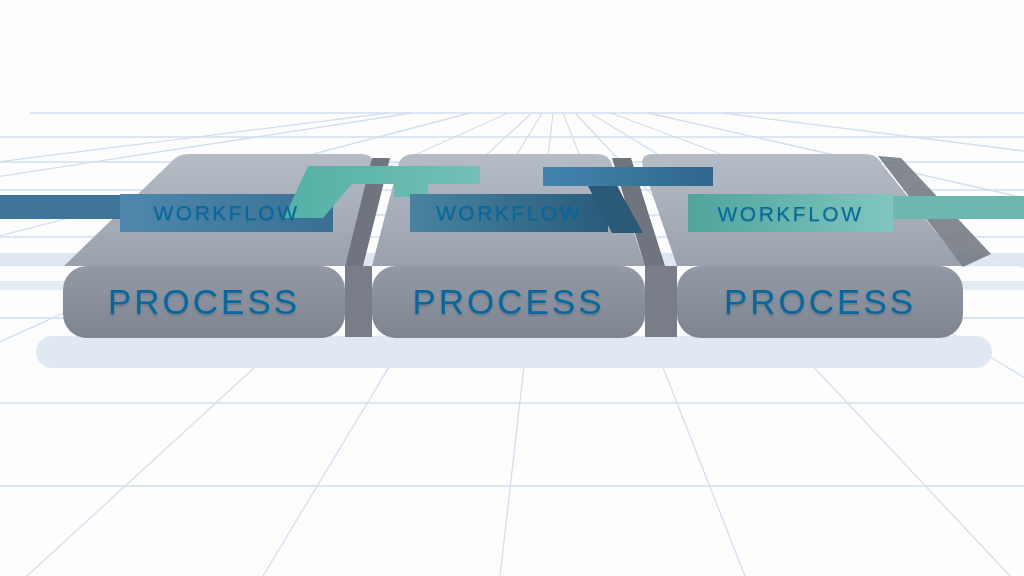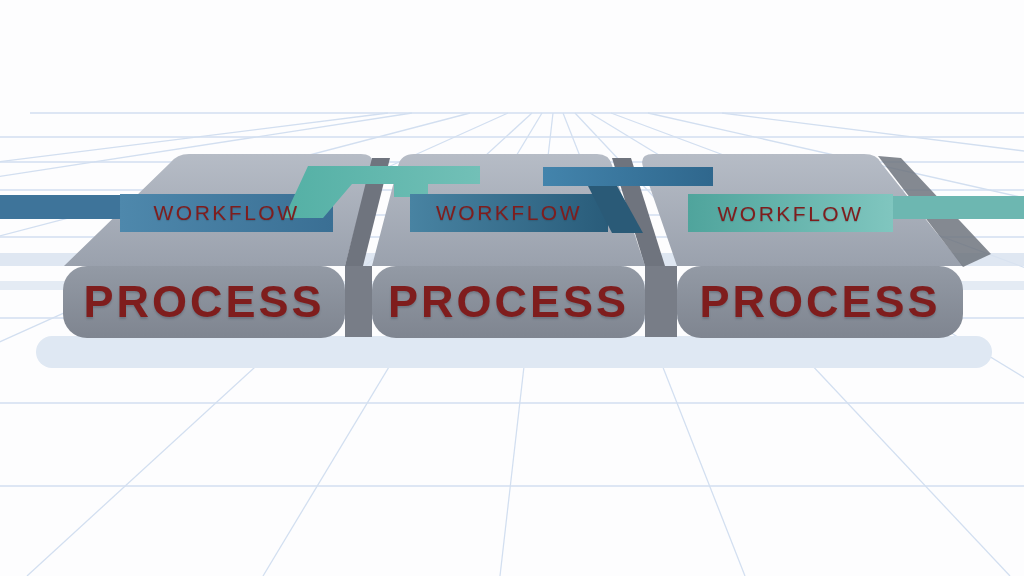--- a/index.html
+++ b/index.html
@@ -4,28 +4,28 @@
 <style>
   html,body{margin:0;padding:0;background:#ffffff;}
   .stage{
     position:relative;width:1024px;height:576px;overflow:hidden;
     background:#fdfdfe;
     font-family:"Liberation Sans", sans-serif;
   }
   .stage svg{position:absolute;left:0;top:0;}
   .label{
     position:absolute;display:flex;align-items:center;justify-content:center;
-    color:#7f1d1d;white-space:nowrap;user-select:none;
+    color:#0369a1;white-space:nowrap;user-select:none;
   }
   .workflow-label{
     font-size:21px;font-weight:500;letter-spacing:2.5px;
     text-shadow:0 1px 1px rgba(40,60,75,.25);
   }
   .process-label{
-    font-size:45px;font-weight:700;letter-spacing:3px;
+    font-size:35px;font-weight:400;letter-spacing:3px;
     text-shadow:0 2px 2px rgba(60,65,80,.30);
   }
 </style>
 </head>
 <body>
 
 <div class="stage">
 
 <svg width="1024" height="576" viewBox="0 0 1024 576">
   <defs>

